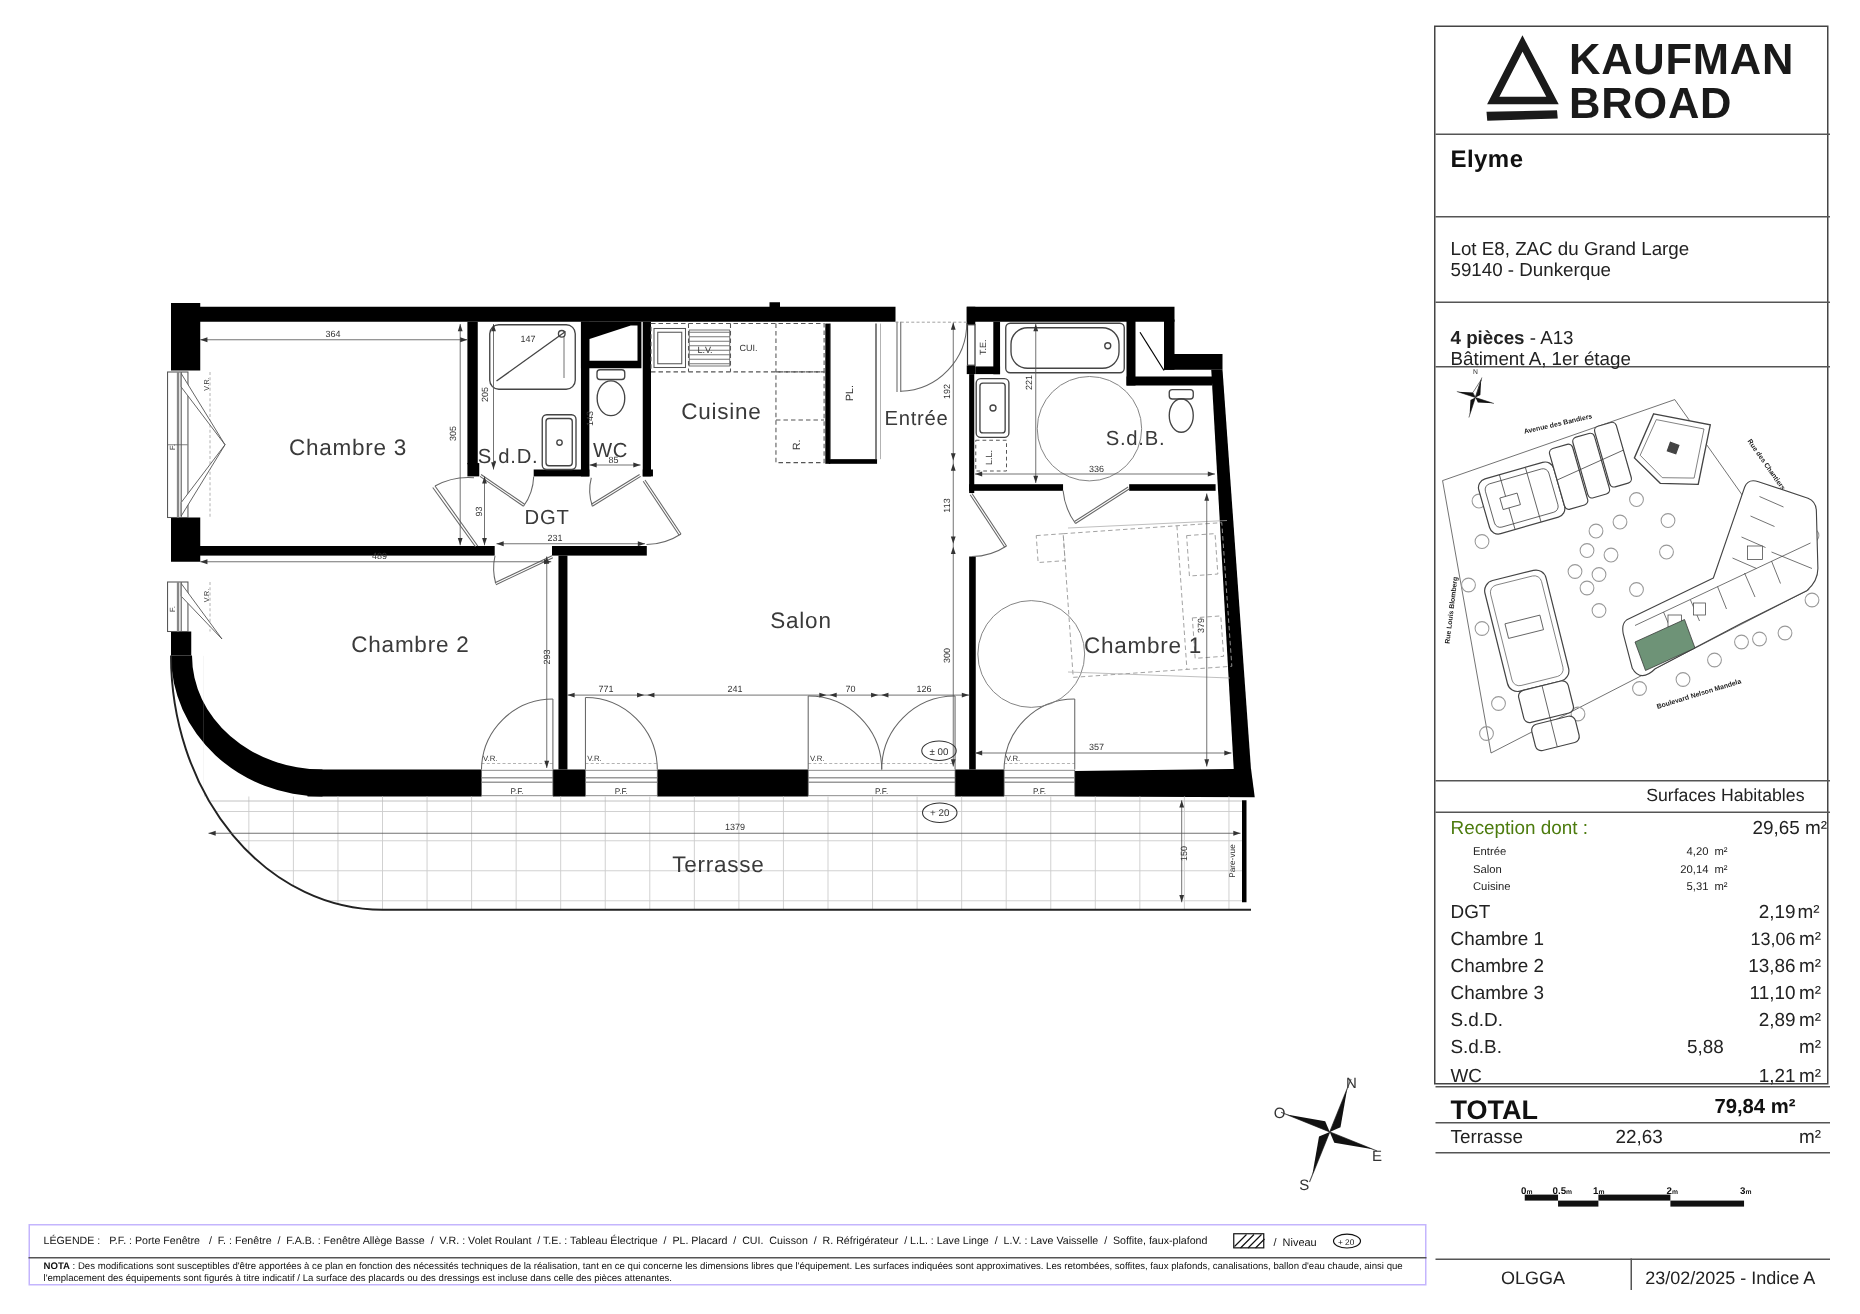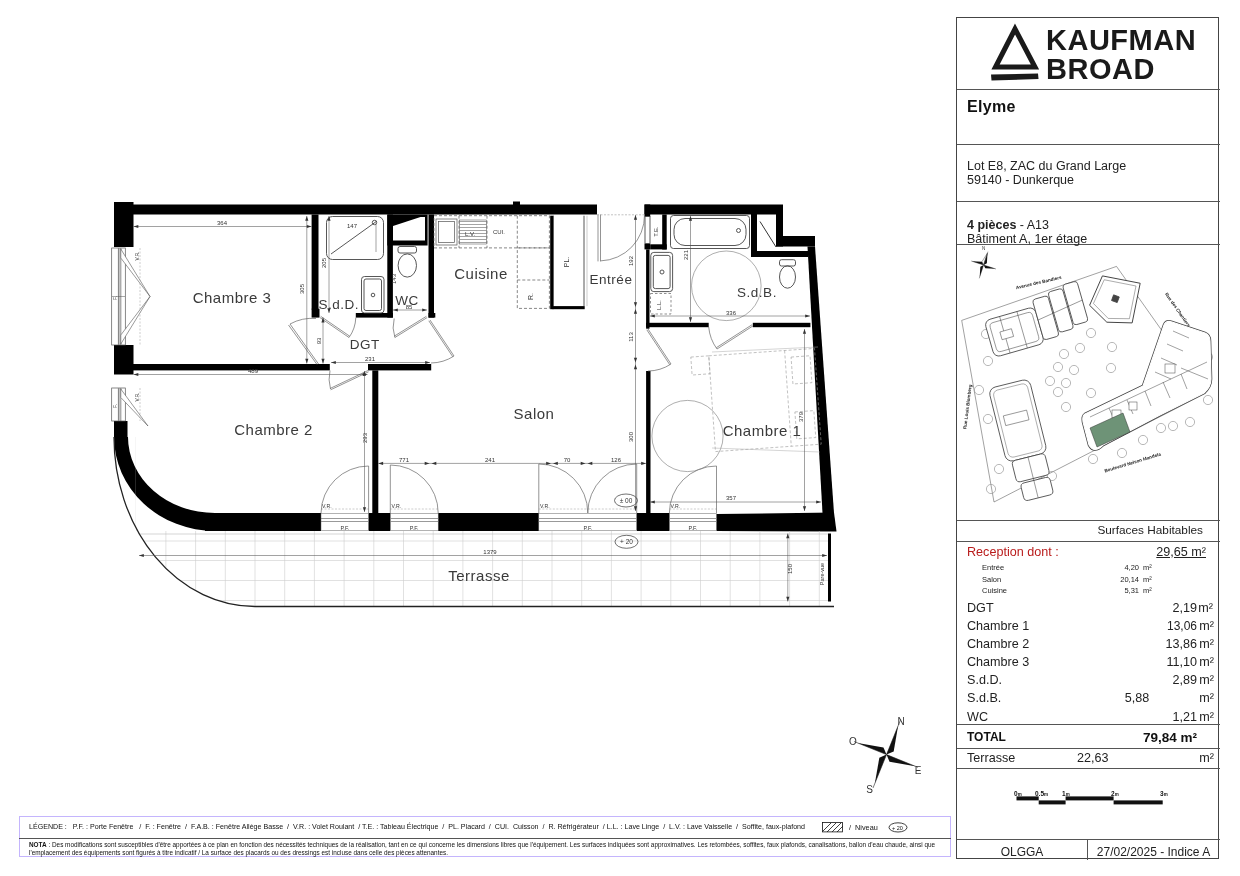--- a/index.html
+++ b/index.html
@@ -370,21 +370,21 @@
 <path d="M-31,0 L-5.5,-5.5 L0,0 Z" fill="#111"></path>
 </g>
 <g font-size="10" fill="#333" text-anchor="middle">
 <text x="901" y="725">N</text>
       <text x="853" y="745">O</text>
       <text x="918" y="774">E</text>
       <text x="869.5" y="793">S</text>
 </g>
 </svg>
 
-<div class="abs" style="left:956px;top:17px;width:263px;height:842px;border:1px solid #444;background:#fff;">
+<div class="abs" style="left:956px;top:17px;width:263px;height:706px;border:1px solid #444;background:#fff;">
 
   <div class="hl" style="left:0;top:71px;width:263px;"></div>
   <div class="hl" style="left:0;top:126px;width:263px;"></div>
   <div class="hl" style="left:0;top:183px;width:263px;"></div>
   <div class="hl" style="left:0;top:226px;width:263px;"></div>
   <div class="hl" style="left:0;top:502px;width:263px;"></div>
   <div class="hl" style="left:0;top:523px;width:263px;"></div>
   <div class="hl" style="left:0;top:706px;width:263px;"></div>
   <div class="hl" style="left:0;top:730px;width:263px;"></div>
   <div class="hl" style="left:0;top:750px;width:263px;"></div>
@@ -498,22 +498,22 @@
 <rect x="208" y="120" width="10" height="9"></rect>
 <rect x="155" y="166" width="9" height="8"></rect>
 <rect x="172" y="158" width="8" height="8"></rect>
 </g>
 </g>
 <path d="M133,184 L166,169 L173,188 L140,203 Z" fill="#6e9377" stroke="#333" stroke-width="0.5"></path>
   </svg>
 
   <div class="abs" style="left:0;top:505px;width:246px;text-align:right;font-size:11.8px;color:#222;">Surfaces Habitables</div>
 
-  <div class="abs" style="left:10px;top:527px;font-size:12.6px;color:#b91c1c;">Reception dont :</div>
-  <div class="abs" style="right:12px;top:527px;font-size:12.6px;color:#222;text-decoration:underline;">29,65&nbsp;m²</div>
+  <div class="abs" style="left:10px;top:527px;font-size:12.6px;color:#4d7c0f;">Reception dont :</div>
+  <div class="abs" style="right:0;top:527px;font-size:12.6px;color:#222;">29,65&nbsp;m²</div>
 
   <div class="abs" style="left:25px;top:544.5px;font-size:7.5px;color:#222;">Entrée</div>
   <div class="abs" style="left:25px;top:556.5px;font-size:7.5px;color:#222;">Salon</div>
   <div class="abs" style="left:25px;top:568px;font-size:7.5px;color:#222;">Cuisine</div>
   <div class="abs" style="left:160px;top:544.5px;width:22px;text-align:right;font-size:7.5px;color:#222;">4,20</div>
   <div class="abs" style="left:160px;top:556.5px;width:22px;text-align:right;font-size:7.5px;color:#222;">20,14</div>
   <div class="abs" style="left:160px;top:568px;width:22px;text-align:right;font-size:7.5px;color:#222;">5,31</div>
   <div class="abs" style="left:186px;top:544.5px;font-size:7.5px;color:#222;">m²</div>
   <div class="abs" style="left:186px;top:556.5px;font-size:7.5px;color:#222;">m²</div>
   <div class="abs" style="left:186px;top:568px;font-size:7.5px;color:#222;">m²</div>
@@ -534,21 +534,21 @@
   <div class="abs" style="left:120px;top:673px;width:120px;text-align:center;font-size:12.6px;color:#222;">5,88</div>
   <div class="abs" style="left:120px;top:691.5px;width:120px;text-align:right;font-size:12.6px;color:#222;">1,21</div>
   <div class="abs" style="right:5px;top:582.5px;font-size:12.6px;color:#222;">m²</div>
   <div class="abs" style="right:4px;top:600.5px;font-size:12.6px;color:#222;">m²</div>
   <div class="abs" style="right:4px;top:618.5px;font-size:12.6px;color:#222;">m²</div>
   <div class="abs" style="right:4px;top:637px;font-size:12.6px;color:#222;">m²</div>
   <div class="abs" style="right:4px;top:655px;font-size:12.6px;color:#222;">m²</div>
   <div class="abs" style="right:4px;top:673px;font-size:12.6px;color:#222;">m²</div>
   <div class="abs" style="right:4px;top:691.5px;font-size:12.6px;color:#222;">m²</div>
 
-  <div class="abs" style="left:10px;top:712px;font-size:12px;font-weight:bold;color:#111;">TOTAL</div>
+  <div class="abs" style="left:10px;top:712px;font-size:18px;font-weight:bold;color:#111;">TOTAL</div>
   <div class="abs" style="right:21px;top:712px;font-size:13.5px;font-weight:bold;color:#111;">79,84 m²</div>
 
   <div class="abs" style="left:10px;top:733px;font-size:12.6px;color:#222;">Terrasse</div>
   <div class="abs" style="left:120px;top:733px;width:120px;text-align:left;font-size:12.6px;color:#222;">22,63</div>
   <div class="abs" style="right:4px;top:733px;font-size:12.6px;color:#222;">m²</div>
 
   <svg class="abs" style="left:0;top:750px" width="263" height="71" viewBox="0 0 263 71">
     <g font-size="6.5" font-weight="bold" fill="#111" font-family="Liberation Sans">
       <text x="57" y="28">0<tspan font-size="4.5">m</tspan></text>
       <text x="78" y="28">0.5<tspan font-size="4.5">m</tspan></text>
@@ -556,21 +556,21 @@
       <text x="154" y="28">2<tspan font-size="4.5">m</tspan></text>
       <text x="203" y="28">3<tspan font-size="4.5">m</tspan></text>
     </g>
     <rect x="59.5" y="28.4" width="22.2" height="4" fill="#111"></rect>
     <rect x="81.7" y="32.4" width="26.9" height="4" fill="#111"></rect>
     <rect x="108.6" y="28.4" width="48" height="4" fill="#111"></rect>
     <rect x="156.6" y="32.4" width="49.1" height="4" fill="#111"></rect>
   </svg>
 
   <div class="abs" style="left:0;top:827px;width:130px;text-align:center;font-size:12px;color:#222;">OLGGA</div>
-  <div class="abs" style="left:130px;top:827px;width:133px;text-align:center;font-size:12px;color:#222;">27/02/2025 - Indice A</div>
+  <div class="abs" style="left:130px;top:827px;width:133px;text-align:center;font-size:12px;color:#222;">23/02/2025 - Indice A</div>
 </div>
 
 <div class="abs" style="left:19px;top:816px;width:932px;height:41px;border:1px solid #c4b5fd;">
   <div class="hl" style="left:-1px;top:21px;width:932px;"></div>
   <div class="abs" style="left:9px;top:5.5px;font-size:7.1px;color:#111;white-space:nowrap;">LÉGENDE :&nbsp;&nbsp; P.F. : Porte Fenêtre&nbsp;&nbsp; /&nbsp; F. : Fenêtre&nbsp; /&nbsp; F.A.B. : Fenêtre Allège Basse&nbsp; /&nbsp; V.R. : Volet Roulant&nbsp; / T.E. : Tableau Électrique&nbsp; /&nbsp; PL. Placard&nbsp; /&nbsp; CUI.&nbsp; Cuisson&nbsp; /&nbsp; R. Réfrigérateur&nbsp; / L.L. : Lave Linge&nbsp; /&nbsp; L.V. : Lave Vaisselle&nbsp; /&nbsp; Soffite, faux-plafond</div>
   <svg class="abs" style="left:802px;top:5px" width="110" height="12" viewBox="0 0 110 12">
     <g stroke="#111" stroke-width="0.8" fill="none">
       <rect x="0.5" y="0.5" width="20" height="9.4"></rect>
       <path d="M1,9 L9,1 M5,10 L14,1 M10,10 L19,1 M15,10 L21,4"></path>
       <ellipse cx="76" cy="5.4" rx="9" ry="4.6"></ellipse>

